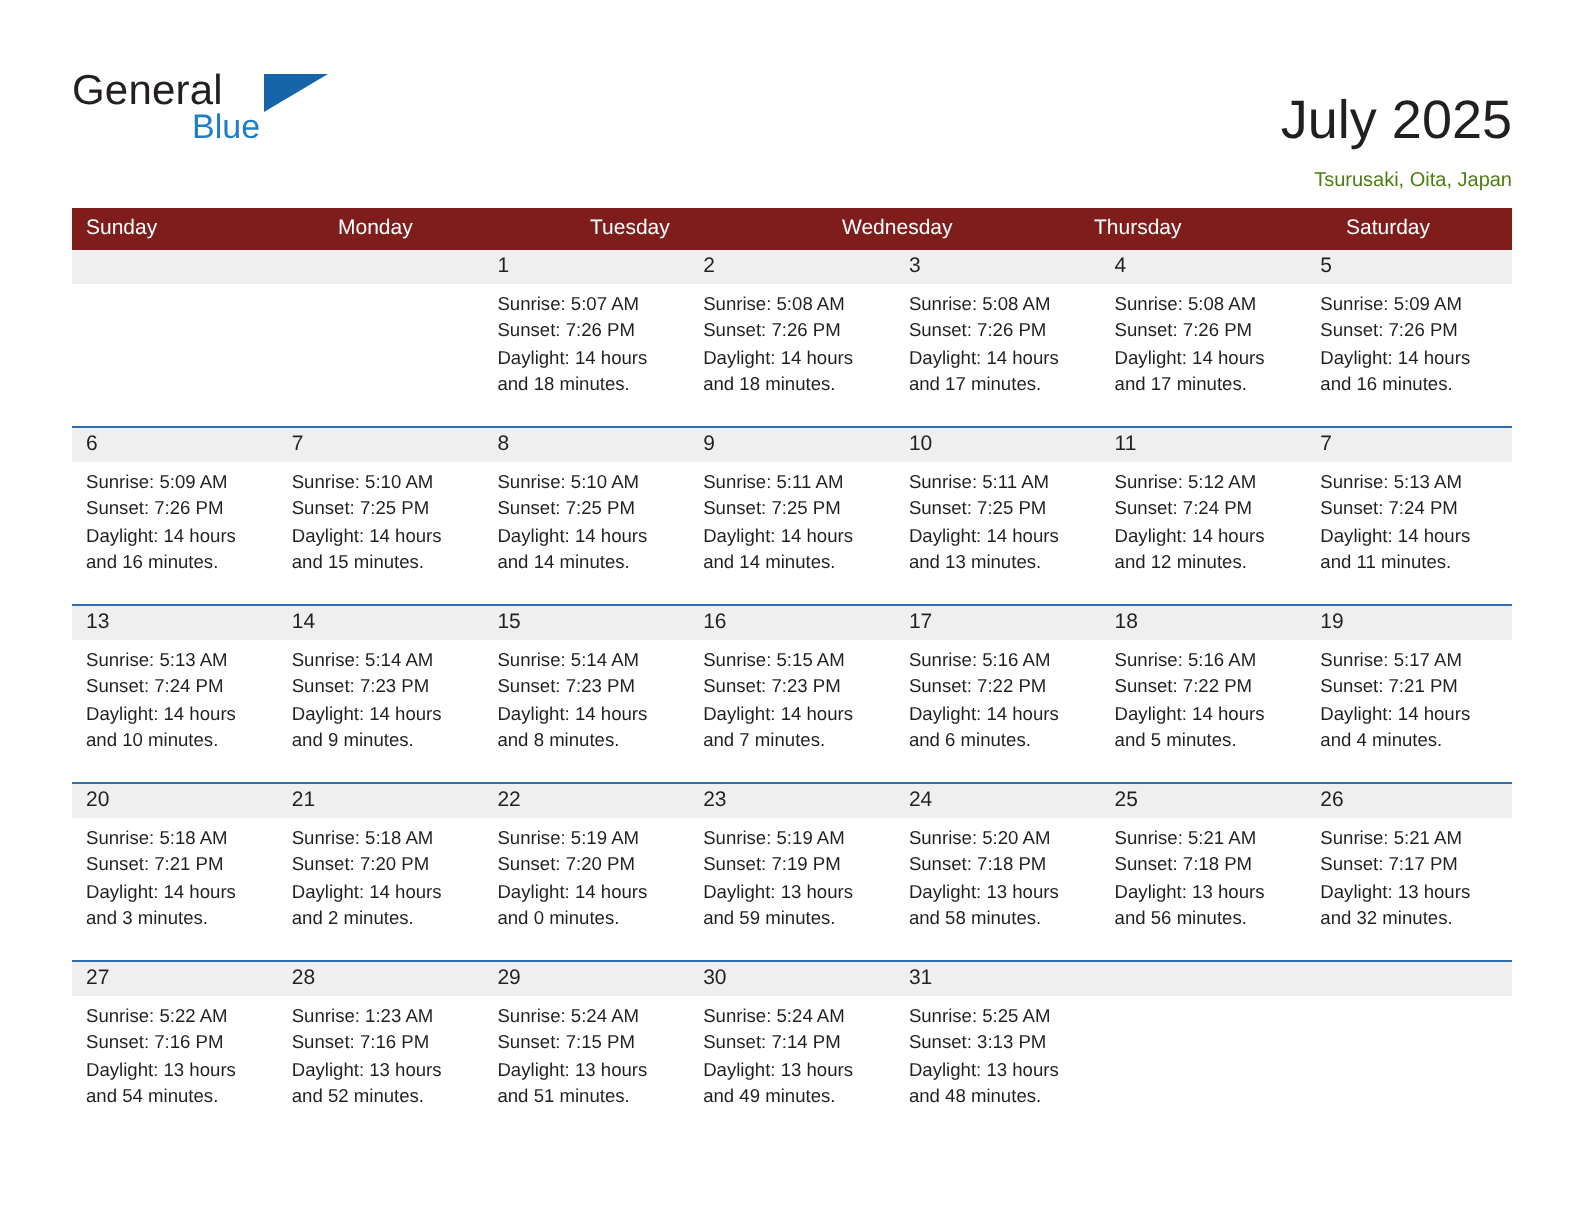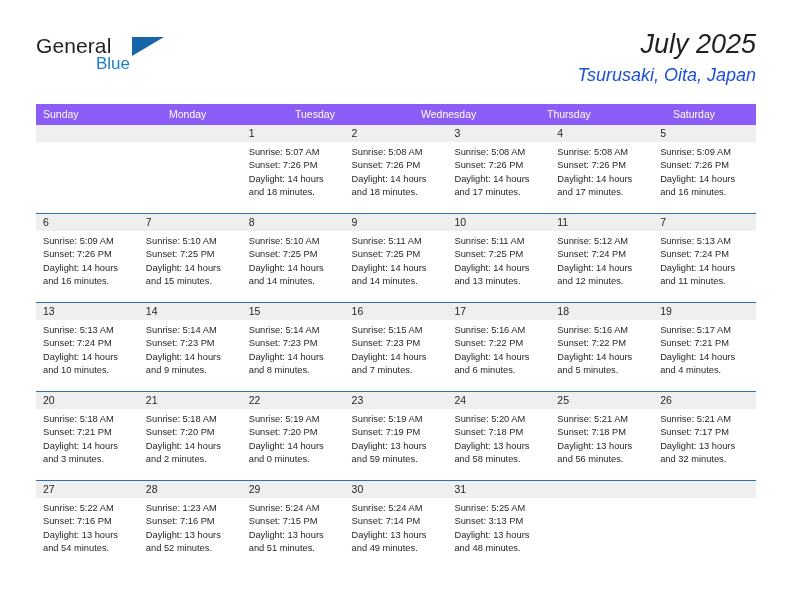--- a/index.html
+++ b/index.html
@@ -59,48 +59,47 @@
     left: 60px;
     top: 20px;
     font-size: 17px;
     color: #1f7fc4;
     font-family: "Liberation Sans", sans-serif;
   }
 
   .title-block {
     position: absolute;
     right: 0;
-    top: 0;
+    top: 16px;
     text-align: right;
-    font-style: italic;
   }
   .cal-title {
     font-size: 27px;
     color: #231f20;
     line-height: 32px;
     white-space: nowrap;
   }
   .cal-subtitle {
-    font-size: 18px;
-    color: #1d4ed8;
+    font-size: 10px;
+    color: #4d7c0f;
     line-height: 18px;
     margin-top: 6px;
     white-space: nowrap;
   }
 
   
   .calendar {
     position: absolute;
     left: 36px;
     top: 104px;
     width: 720px;
   }
   .dow-row {
     display: flex;
-    background: #8b5cf6;
+    background: #7f1d1d;
     height: 21px;
     gap: 36px;
   }
   .dow-cell {
     flex: 1 1 0;
     color: #ffffff;
     font-size: 10.5px;
     line-height: 21px;
     padding-left: 7px;
     box-sizing: border-box;

